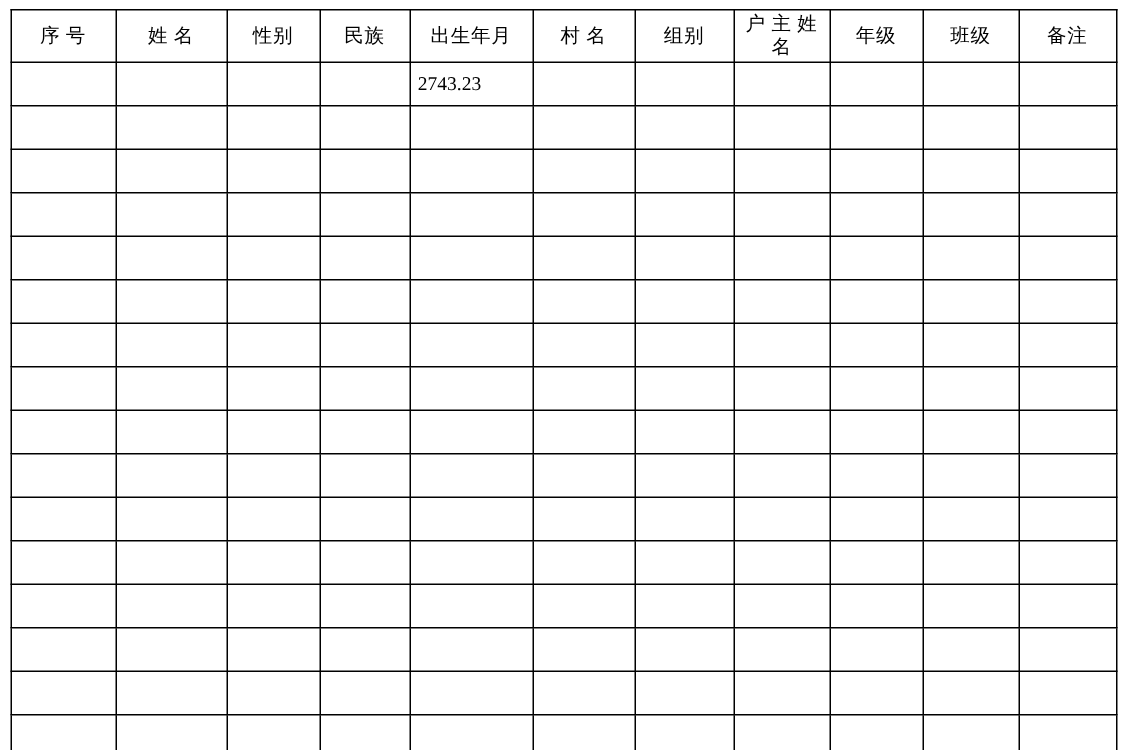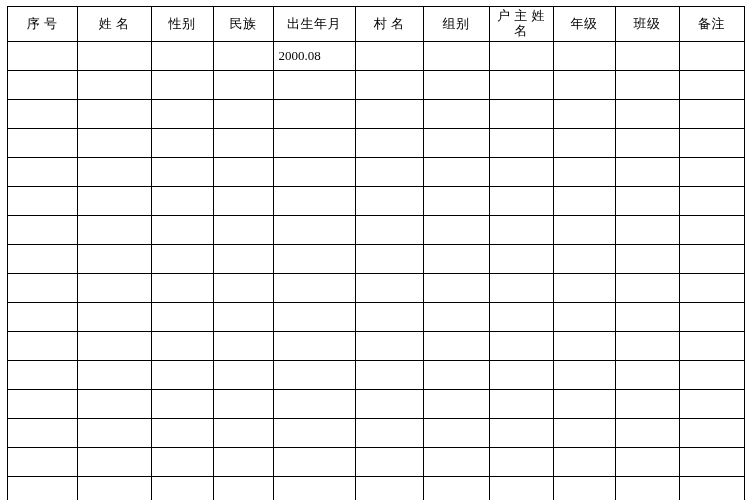--- a/index.html
+++ b/index.html
@@ -137,21 +137,21 @@
           <td>
             <span class="cell"></span>
           </td>
           <td>
             <span class="cell"></span>
           </td>
           <td>
             <span class="cell"></span>
           </td>
           <td>
-            <span class="cell">2000.08</span>
+            <span class="cell">2743.23</span>
           </td>
           <td>
             <span class="cell"></span>
           </td>
           <td>
             <span class="cell"></span>
           </td>
           <td>
             <span class="cell"></span>
           </td>

